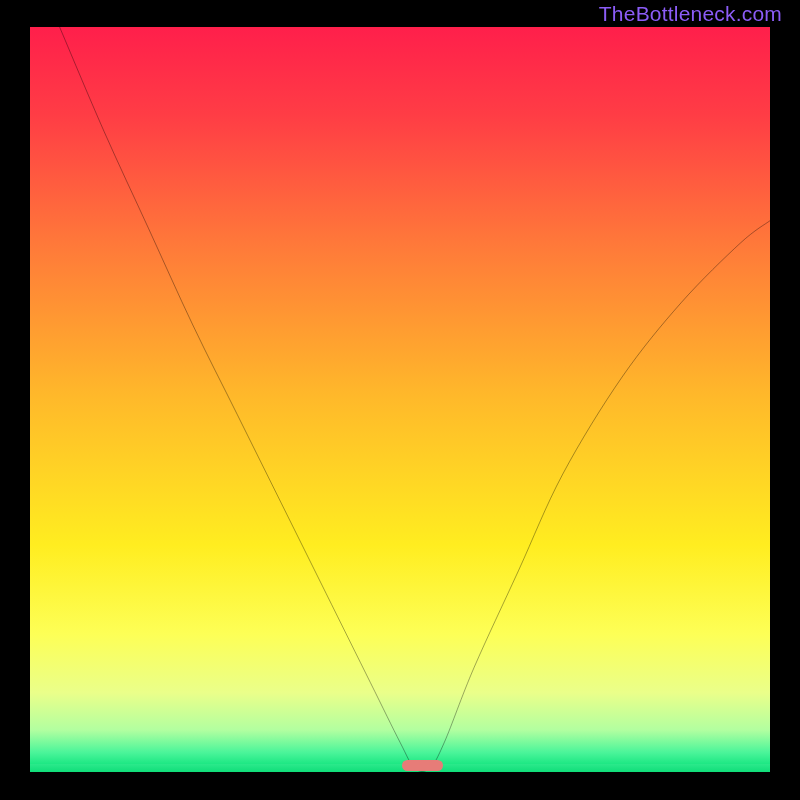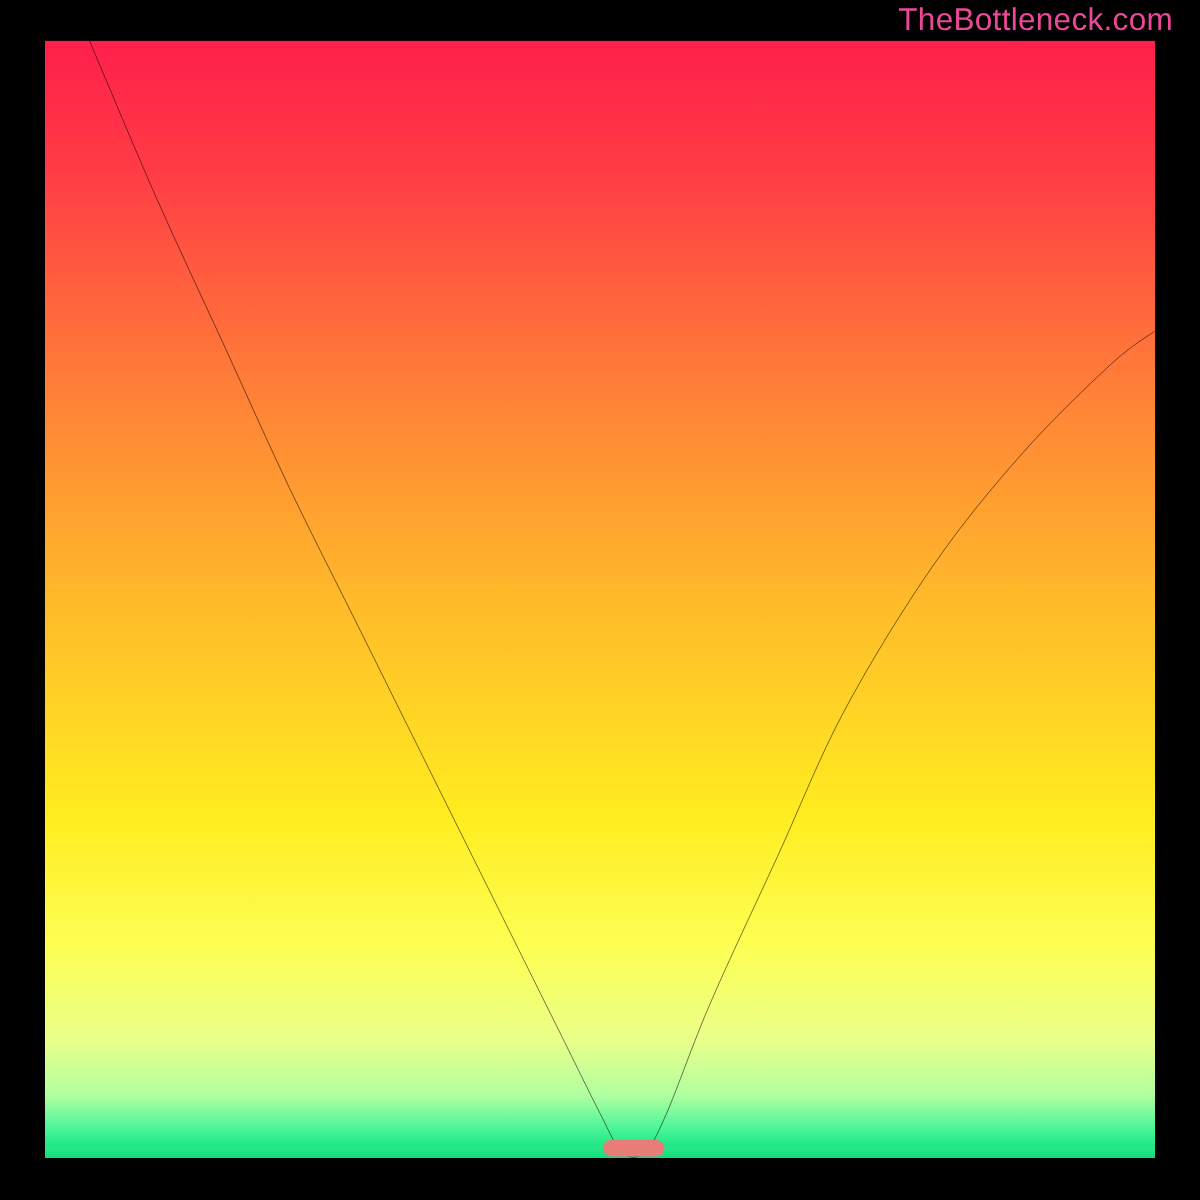--- a/index.html
+++ b/index.html
@@ -28,21 +28,21 @@
     overflow: hidden;
   }
   .gradient {
     position: absolute;
     inset: 0;
   }
   .watermark {
     position: absolute;
     top: 2px;
     right: 18px;
-    color: #ec4899;
+    color: #8b5cf6;
     font-size: 21px;
     font-weight: 500;
     letter-spacing: 0.2px;
   }
   svg.curve {
     position: absolute;
     inset: 0;
     width: 100%;
     height: 100%;
   }

